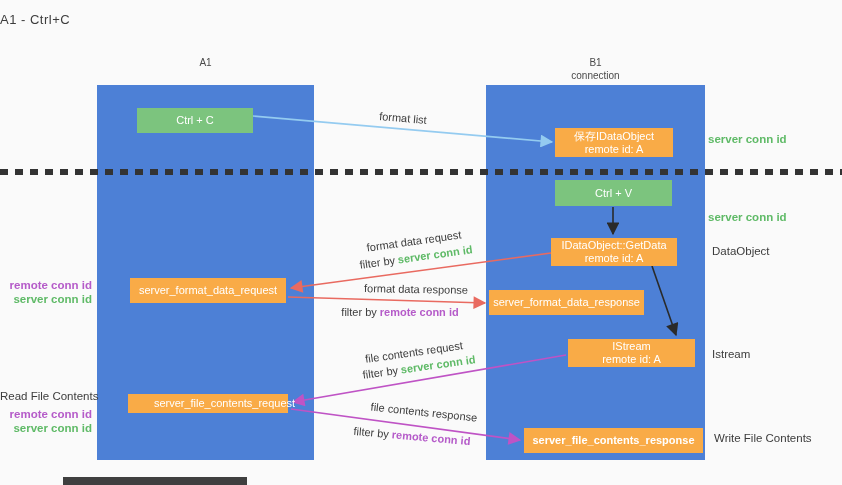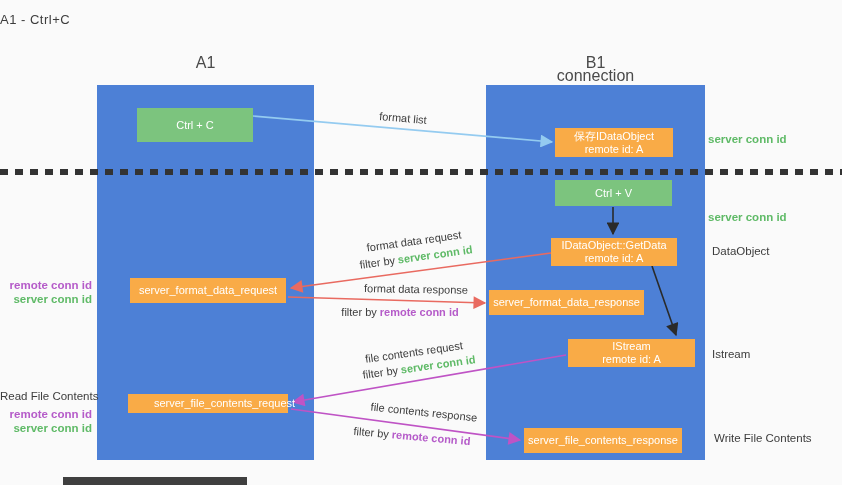--- a/index.html
+++ b/index.html
@@ -14,40 +14,40 @@
   .stage{position:absolute;inset:0;width:842px;height:485px;}
   .abs{position:absolute;}
 
   .title{left:0;right:0;top:10;color:var(--ink);font-size:13px;line-height:19px;}
   .title div{letter-spacing:.5px;}
 
   .lane{background:var(--lane-blue);top:85px;height:375px;}
   .lane-a{left:97px;width:217px;}
   .lane-b{left:486px;width:219px;}
 
-  .lane-header{top:56px;text-align:center;color:#4a4a4a;font-size:16px;line-height:13px;}
+  .lane-header{top:56px;text-align:center;color:#4a4a4a;font-size:10px;line-height:13px;}
   .lane-header-a{left:97px;width:217px;}
   .lane-header-b{left:486px;width:219px;}
 
   .dotted-line{left:0;width:842px;top:169px;height:6px;
     background:repeating-linear-gradient(90deg,#333 0 8px,transparent 8px 15px);}
 
   .node{color:#fff;font-size:11px;display:flex;flex-direction:column;align-items:center;justify-content:center;text-align:center;line-height:13px;}
   .node-green{background:var(--box-green);}
   .node-orange{background:var(--box-orange);}
 
-  .n-ctrl-c{left:137px;top:108px;width:116px;height:34px;}
+  .n-ctrl-c{left:137px;top:108px;width:116px;height:25px;}
   .n-save{left:555px;top:128px;width:118px;height:29px;}
   .n-ctrl-v{left:555px;top:180px;width:117px;height:26px;}
   .n-getdata{left:551px;top:238px;width:126px;height:28px;}
   .n-fmt-req{left:130px;top:278px;width:156px;height:25px;}
   .n-fmt-res{left:489px;top:290px;width:155px;height:25px;}
   .n-istream{left:568px;top:339px;width:127px;height:28px;}
   .n-file-req{left:128px;top:394px;width:160px;height:19px;padding-left:33px;}
-  .n-file-res{left:524px;top:428px;width:158px;height:25px;}
+  .n-file-res{left:524px;top:428px;width:179px;height:25px;font-weight:bold;}
 
   .flow-label{font-size:11px;color:var(--ink);white-space:nowrap;transform:translate(-50%,-50%);}
   .green-word{color:var(--text-green);font-weight:bold;margin-left:3px;}
   .purple-word{color:var(--text-purple);font-weight:bold;margin-left:3px;}
 
   .side-label{font-size:11.5px;white-space:nowrap;}
   .side-green{color:var(--text-green);font-weight:bold;}
   .side-purple{color:var(--text-purple);font-weight:bold;}
   .side-ink{color:var(--ink);}
   .right-align{text-align:right;}

